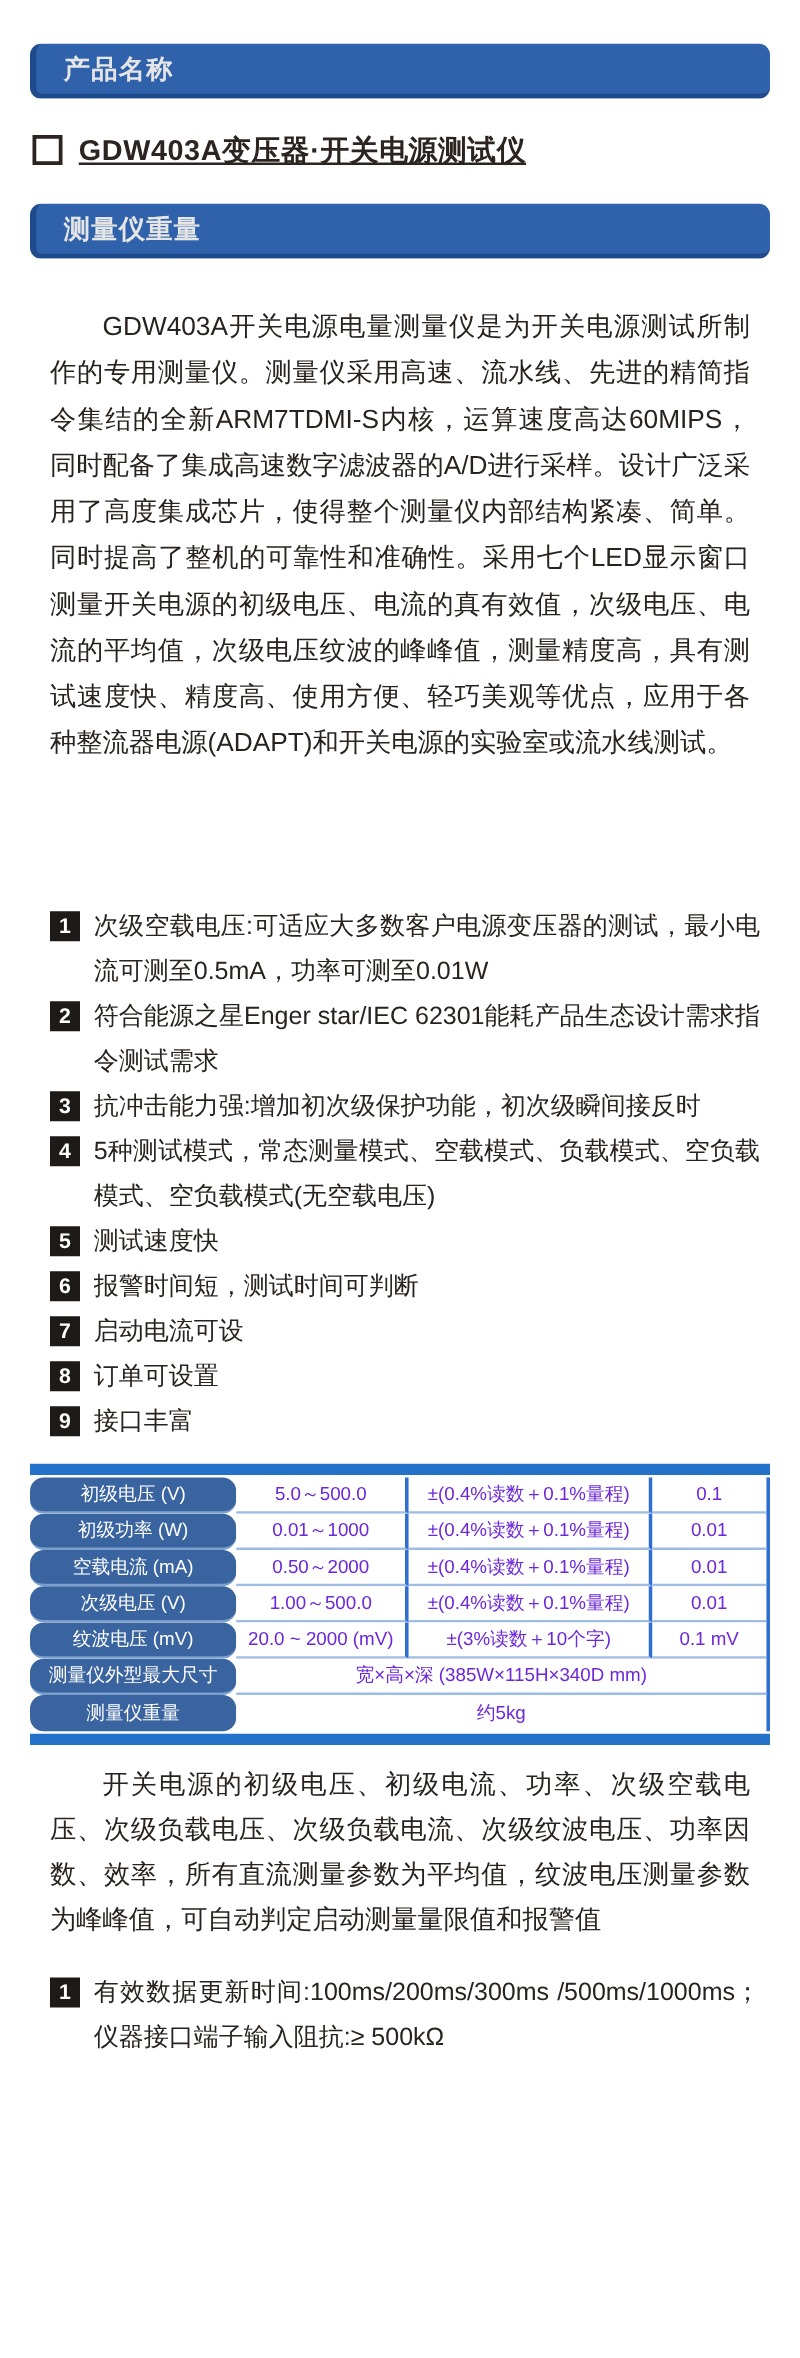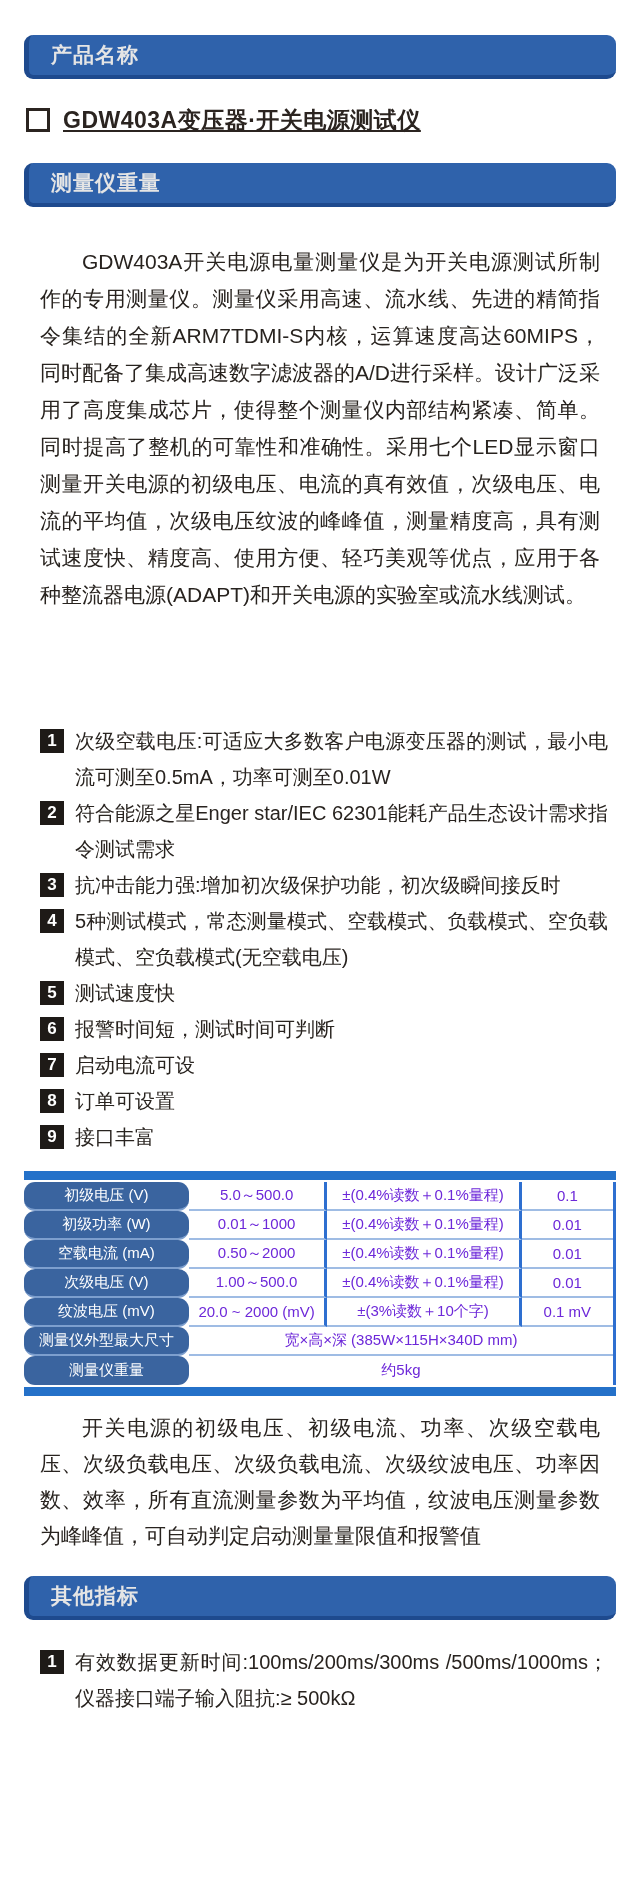--- a/index.html
+++ b/index.html
@@ -259,23 +259,20 @@
         </table>
       <div class="tbar bottom"></div>
     </div>
   </div>
 
   <div class="sec-test">
     <p class="para tight">开关电源的初级电压、初级电流、功率、次级空载电压、次级负载电压、次级负载电流、次级纹波电压、功率因数、效率，所有直流测量参数为平均值，纹波电压测量参数为峰峰值，可自动判定启动测量量限值和报警值</p>
   </div>
 
   <div class="sec-others">
-    <div class="banner">
-      <span>其他指标</span>
-    </div>
     <div class="nlist">
       <div class="nitem">
         <span class="nbadge">1</span>
         <span class="ntext">有效数据更新时间:100ms/200ms/300ms /500ms/1000ms；仪器接口端子输入阻抗:≥ 500kΩ</span>
       </div>
 
     </div>
   </div>
 
 </div>

